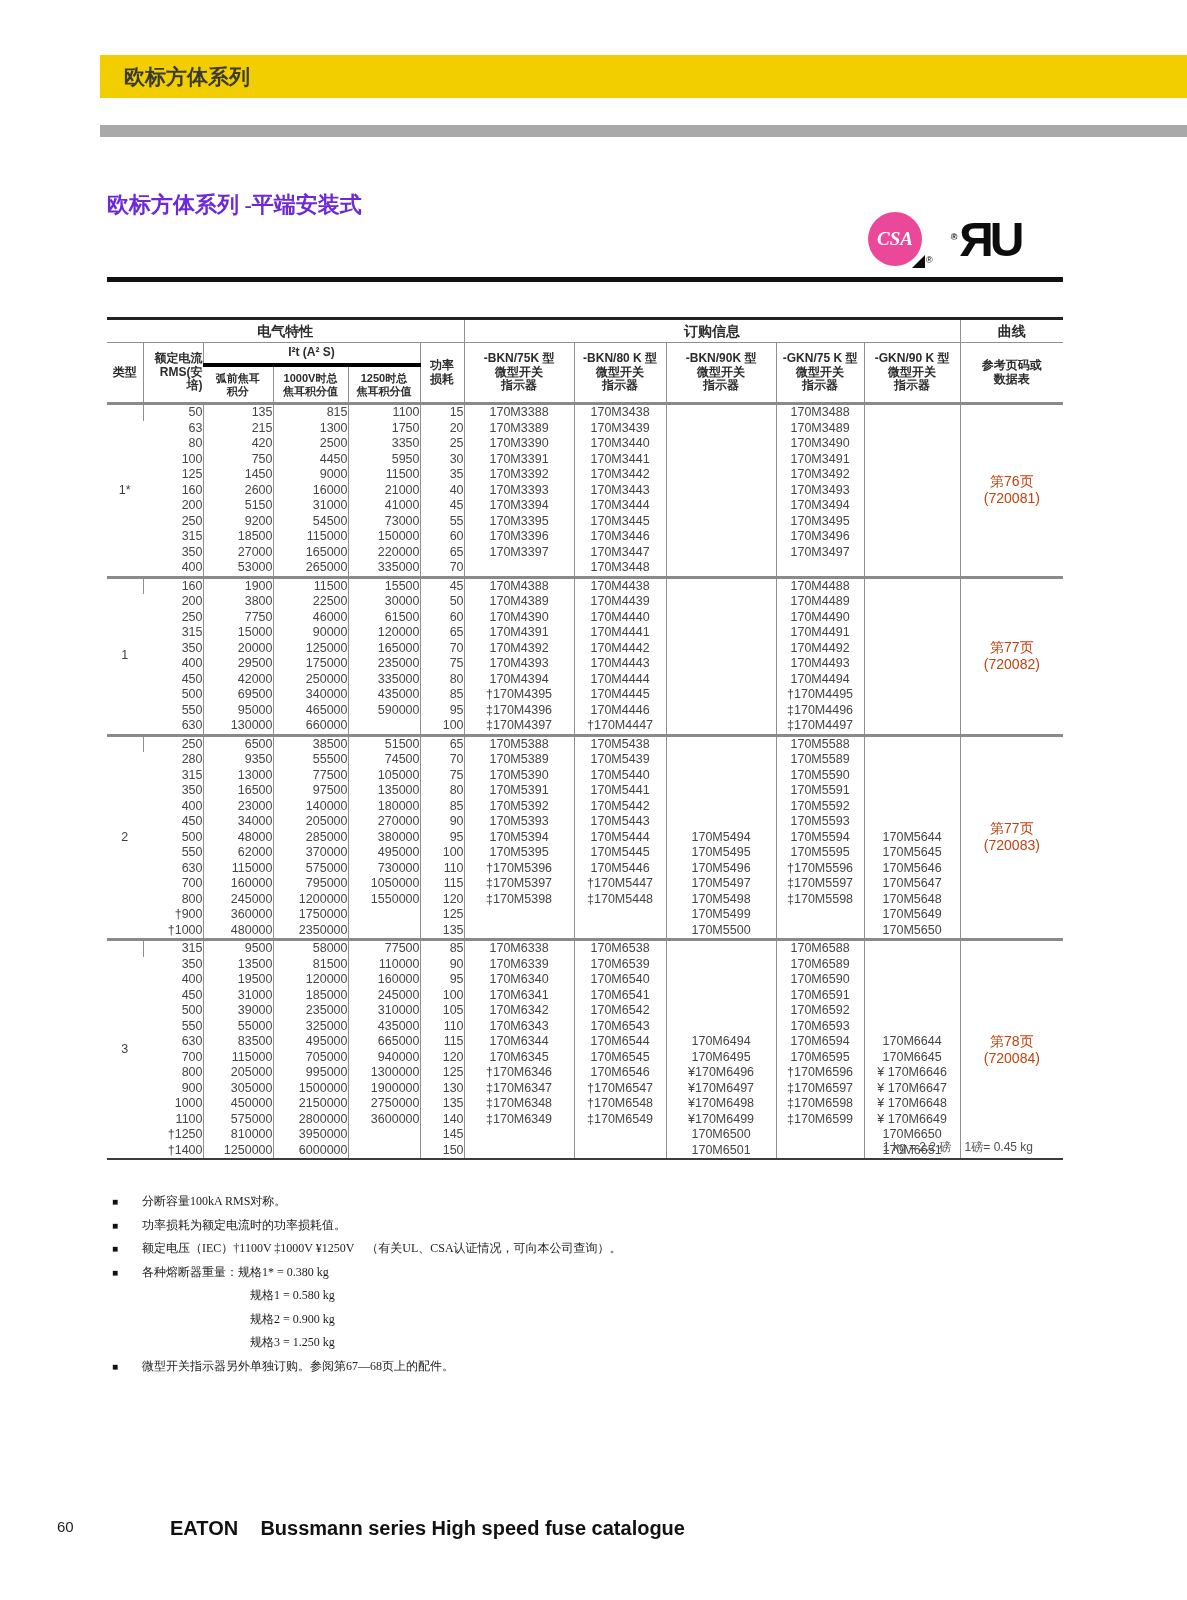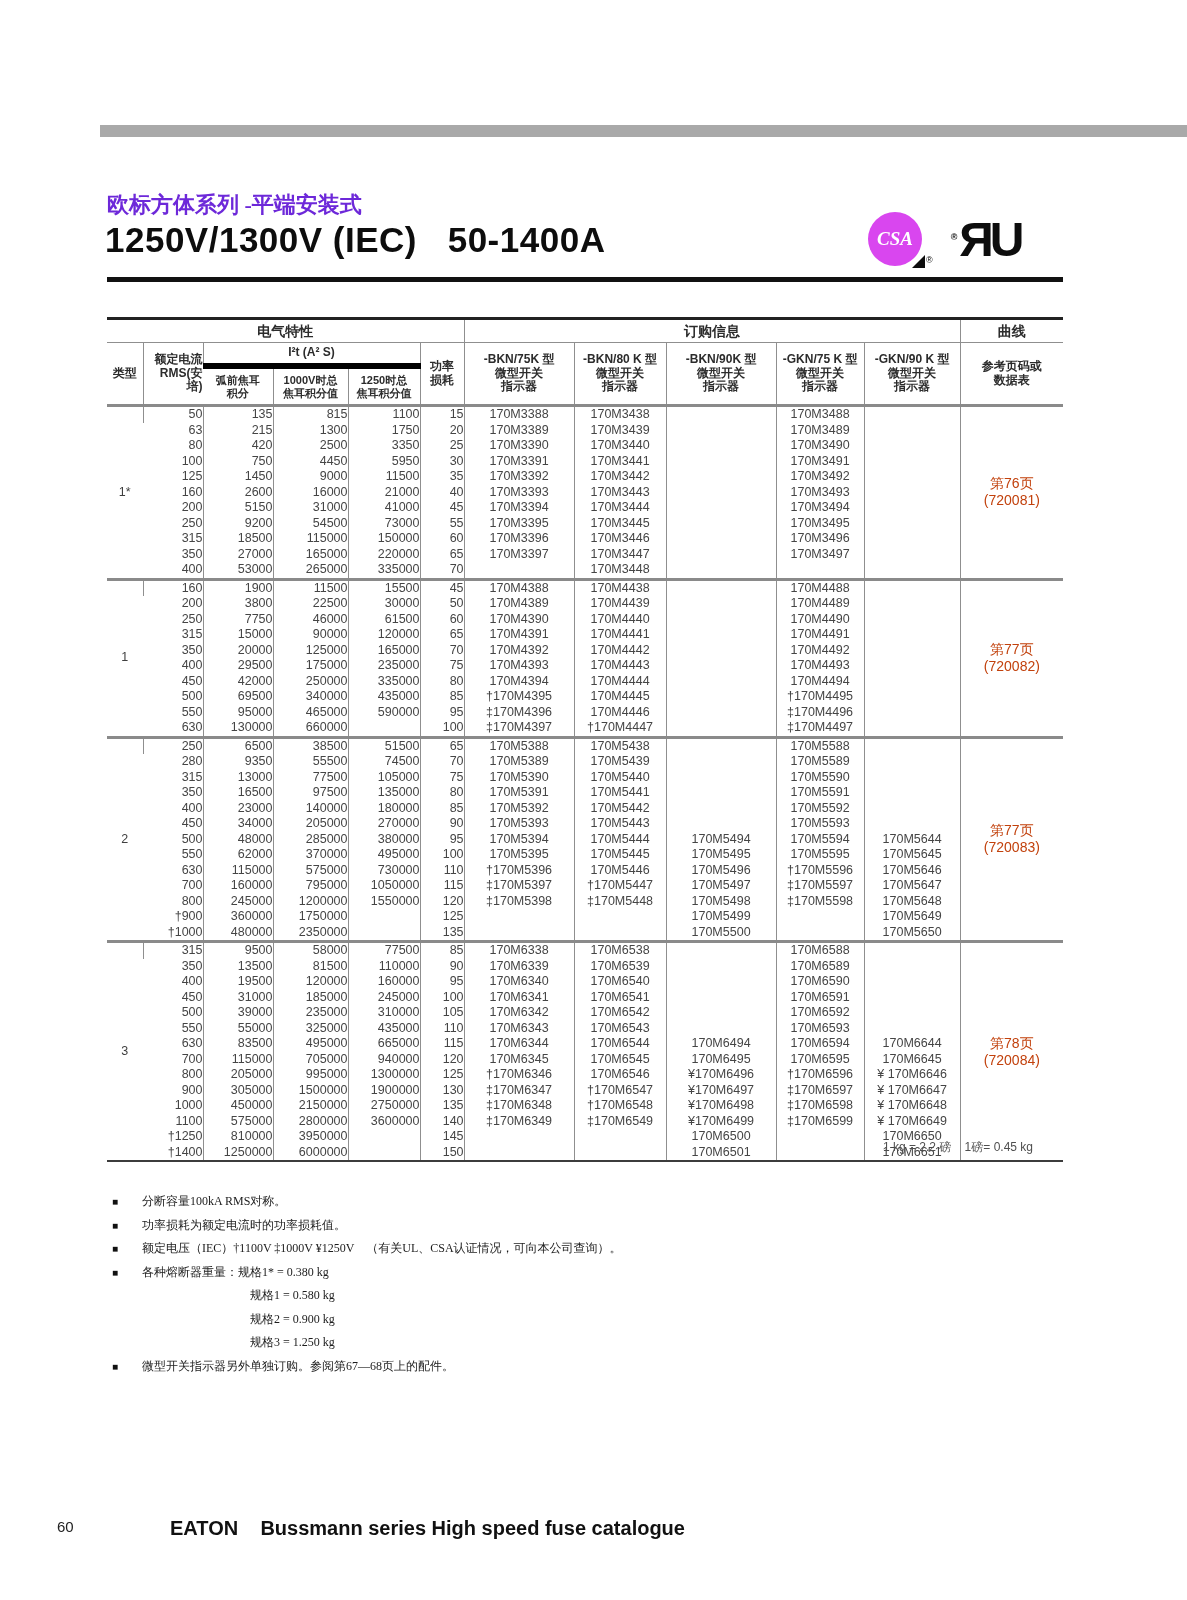--- a/index.html
+++ b/index.html
@@ -10,40 +10,40 @@
   .banner-text{margin-left:24px;font-size:21px;font-weight:bold;color:#3a3a2e;}
   .graybar{position:absolute;left:100px;right:0;top:125px;height:12px;background:#a9a9a9;}
   
   .subtitle{position:absolute;left:107px;top:190px;font-family:"Liberation Serif",serif;
             font-weight:bold;font-size:22px;color:#6d28d9;white-space:pre;}
   .main-title{position:absolute;left:105px;top:220px;font-size:35px;font-weight:800;
               color:#0d0d0d;letter-spacing:.5px;white-space:pre;}
   .title-rule{position:absolute;left:107px;top:277px;width:956px;height:5px;background:#111;}
   
   .logos{position:absolute;left:868px;top:210px;display:flex;align-items:center;gap:18px;}
-  .csa{position:relative;width:54px;height:54px;border-radius:50%;background:#d946ef;color:#fff;
+  .csa{position:relative;width:54px;height:54px;border-radius:50%;background:#ec4899;color:#fff;
        display:flex;align-items:center;justify-content:center;font-style:italic;font-weight:bold;
        font-size:19px;font-family:"Liberation Serif",serif;}
   .csa .tri{position:absolute;right:-3px;bottom:-2px;width:0;height:0;
             border-left:13px solid transparent;border-bottom:13px solid #0d0d0d;}
   .csa-reg{font-size:9px;color:#0d0d0d;align-self:flex-end;margin-left:-14px;margin-bottom:2px;}
   .ul{font-weight:900;font-size:48px;color:#0d0d0d;letter-spacing:-4px;line-height:54px;
       display:flex;align-items:flex-end;}
   .ul-reg{font-size:9px;color:#0d0d0d;margin-right:2px;margin-bottom:3px;letter-spacing:0;}
   
   table.fuse{position:absolute;left:107px;top:317px;width:956px;border-collapse:collapse;
              table-layout:fixed;font-size:12.5px;color:#454545;border-bottom:2px solid #3c3c3c;}
   table.fuse th,table.fuse td{padding:0;}
   table.fuse tr>*{border-left:1px solid #8f8f8f;}
   table.fuse tr>*:first-child{border-left:none;}
   thead th{font-weight:600;color:#2c2c2c;text-align:center;vertical-align:middle;line-height:1.15;}
   thead{border-bottom:2px solid #4a4a4a;}
   .band-row th{border-top:3px solid #222;border-bottom:1px solid #8f8f8f;height:22px;
                font-size:14px;font-weight:bold;}
-  .h-i2t{height:20px;border-bottom:6px solid #000000;font-size:13px;margin-left:40px;}
+  .h-i2t{height:20px;border-bottom:4px solid #000000;font-size:13px;margin-left:40px;}
   .hrow2 th{height:35px;font-size:11px;font-weight:600;}
   .hrow1 th{font-size:12px;}
   .h-current{text-align:left;}
   .h-current div{padding-left:2px;text-align:right;}
   tbody td{height:15.5px;line-height:15.5px;white-space:nowrap;overflow:hidden;}
   .c-type{text-align:center;vertical-align:middle;font-size:12.5px;color:#3f3f3f;}
   .c-cur{text-align:right;padding-right:9px;}
   .c-num{text-align:right;padding-right:12px;}
   .c-pow{text-align:right;padding-right:7px;}
   .c-ord{text-align:center;}
@@ -61,24 +61,26 @@
   
   .footer-pagenum{position:absolute;left:57px;top:1518px;font-size:15px;color:#222;}
   .footer-title{position:absolute;left:170px;top:1517px;font-size:20px;font-weight:700;
                 color:#111;white-space:pre;}
 </style>
 </head>
 <body>
 
 <div class="page">
 
+  <div class="banner" style="background:#f2cd00;">
+    <span class="banner-text">欧标方体系列</span>
+  </div>
   <div class="graybar"></div>
 
   <div class="subtitle">欧标方体系列 -平端安装式</div>
-  <div class="main-title">1250V/1300V (IEC)   50-1400A</div>
   <div class="title-rule"></div>
 
   <div class="logos">
     <div class="csa">
       <span>CSA</span>
       <span class="tri"></span>
     </div>
     <span class="csa-reg">®</span>
     <div class="ul">
       <span class="ul-reg">®</span>

